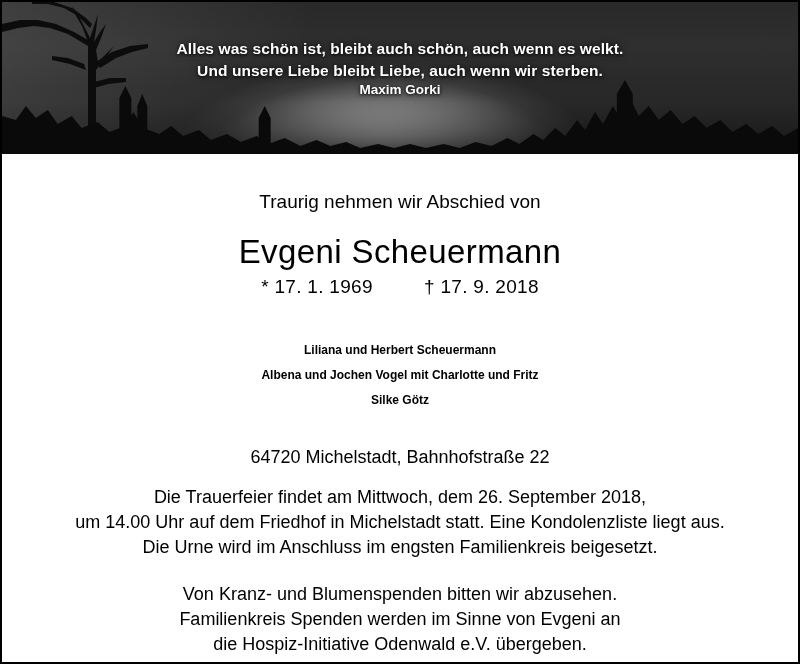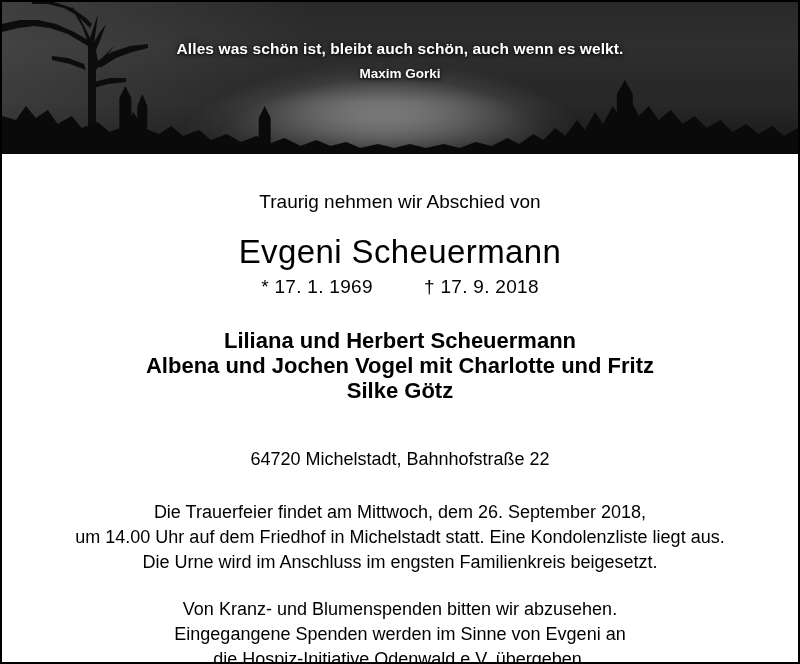--- a/index.html
+++ b/index.html
@@ -73,21 +73,20 @@
     text-shadow: 0 1px 3px rgba(0,0,0,0.85), 0 0 6px rgba(0,0,0,0.6);
     z-index: 5;
   }
   .quote-line {
     font-size: 15.5px;
     font-weight: bold;
     line-height: 22px;
     letter-spacing: 0.1px;
   }
   .quote-author {
-    margin-top: 6px;
     font-size: 13.5px;
     font-weight: bold;
   }
 
   
   .body-area {
     padding: 0 40px;
     text-align: center;
     color: #000000;
   }
@@ -105,32 +104,32 @@
   .dates {
     margin-top: 0;
     font-size: 19px;
     letter-spacing: 0.3px;
   }
   .dates .sep {
     display: inline-block;
     width: 40px;
   }
   .family {
-    margin-top: 30px;
+    margin-top: 40px;
     font-weight: bold;
-    font-size: 22px;
+    font-size: 12px;
     line-height: 25px;
   }
   .address {
-    margin-top: 44px;
+    margin-top: 32px;
     font-size: 18px;
     line-height: 24px;
   }
   .ceremony {
-    margin-top: 29px;
+    margin-top: 16px;
     font-size: 18px;
     line-height: 25px;
   }
   .flowers {
     margin-top: 22px;
     font-size: 18px;
     line-height: 25px;
   }
 </style>
 </head>
@@ -162,20 +161,21 @@
           <path d="M118 78 L118 22 L124 10 L130 22 L130 78 Z"></path>
           <path d="M136 78 L136 30 L141 18 L146 30 L146 78 Z"></path>
           <path d="M258 78 L258 42 L264 30 L270 42 L270 78 Z"></path>
           <path d="M618 78 L618 18 L626 4 L634 18 L634 78 Z"></path>
         </g>
       </svg>
     </div>
 
     <div class="banner-text">
       <div class="quote-line">Alles was schön ist, bleibt auch schön, auch wenn es welkt.</div>
+      <div class="quote-line">Und unsere Liebe bleibt Liebe, auch wenn wir sterben.</div>
       <div class="quote-author">Maxim Gorki</div>
     </div>
   </div>
 
   <div class="body-area">
 
     <div class="intro">Traurig nehmen wir Abschied von</div>
 
     <div class="name">Evgeni Scheuermann</div>
 
@@ -194,18 +194,18 @@
     <div class="address">64720 Michelstadt, Bahnhofstraße 22</div>
 
     <div class="ceremony">
       <div>Die Trauerfeier findet am Mittwoch, dem 26. September 2018,</div>
       <div>um 14.00 Uhr auf dem Friedhof in Michelstadt statt. Eine Kondolenzliste liegt aus.</div>
       <div>Die Urne wird im Anschluss im engsten Familienkreis beigesetzt.</div>
     </div>
 
     <div class="flowers">
       <div>Von Kranz- und Blumenspenden bitten wir abzusehen.</div>
-      <div>Eingegangene Spenden werden im Sinne von Evgeni an</div>
+      <div>Familienkreis Spenden werden im Sinne von Evgeni an</div>
       <div>die Hospiz-Initiative Odenwald e.V. übergeben.</div>
     </div>
 
   </div>
 </div>
 
 </body></html>

